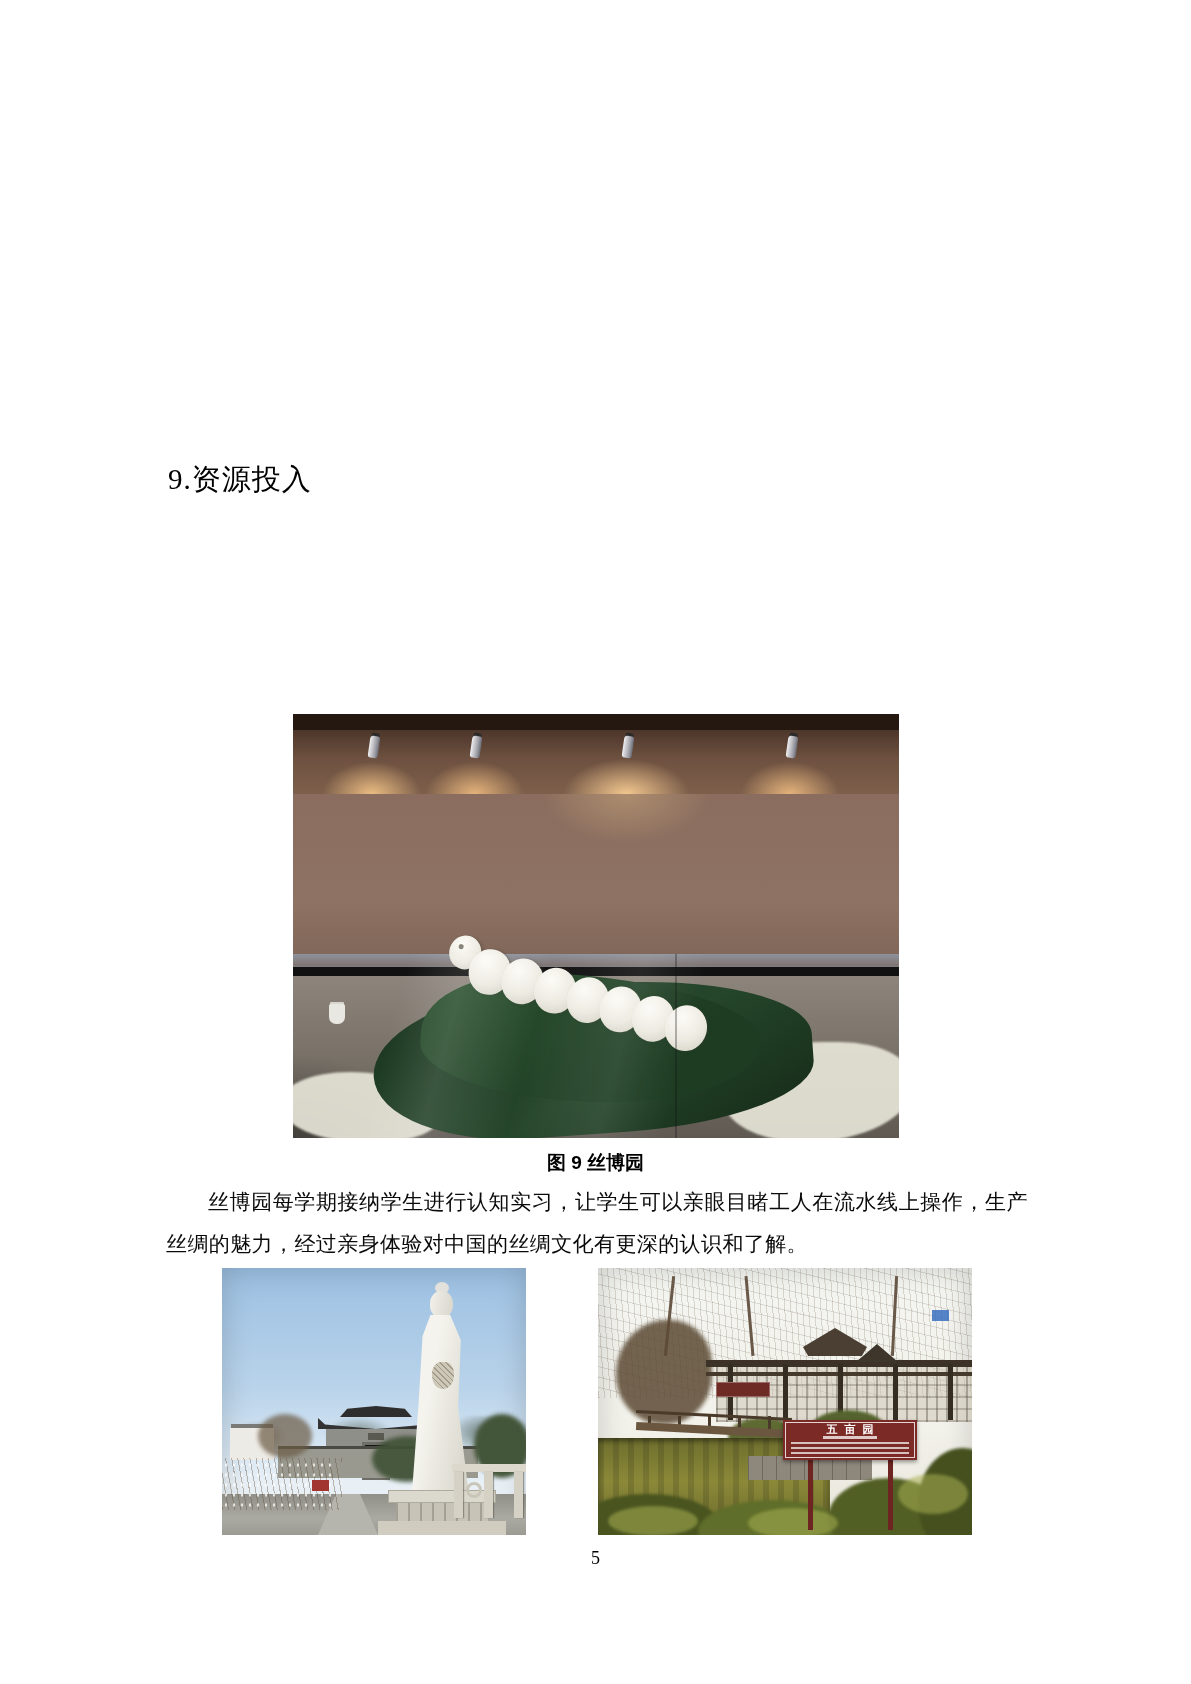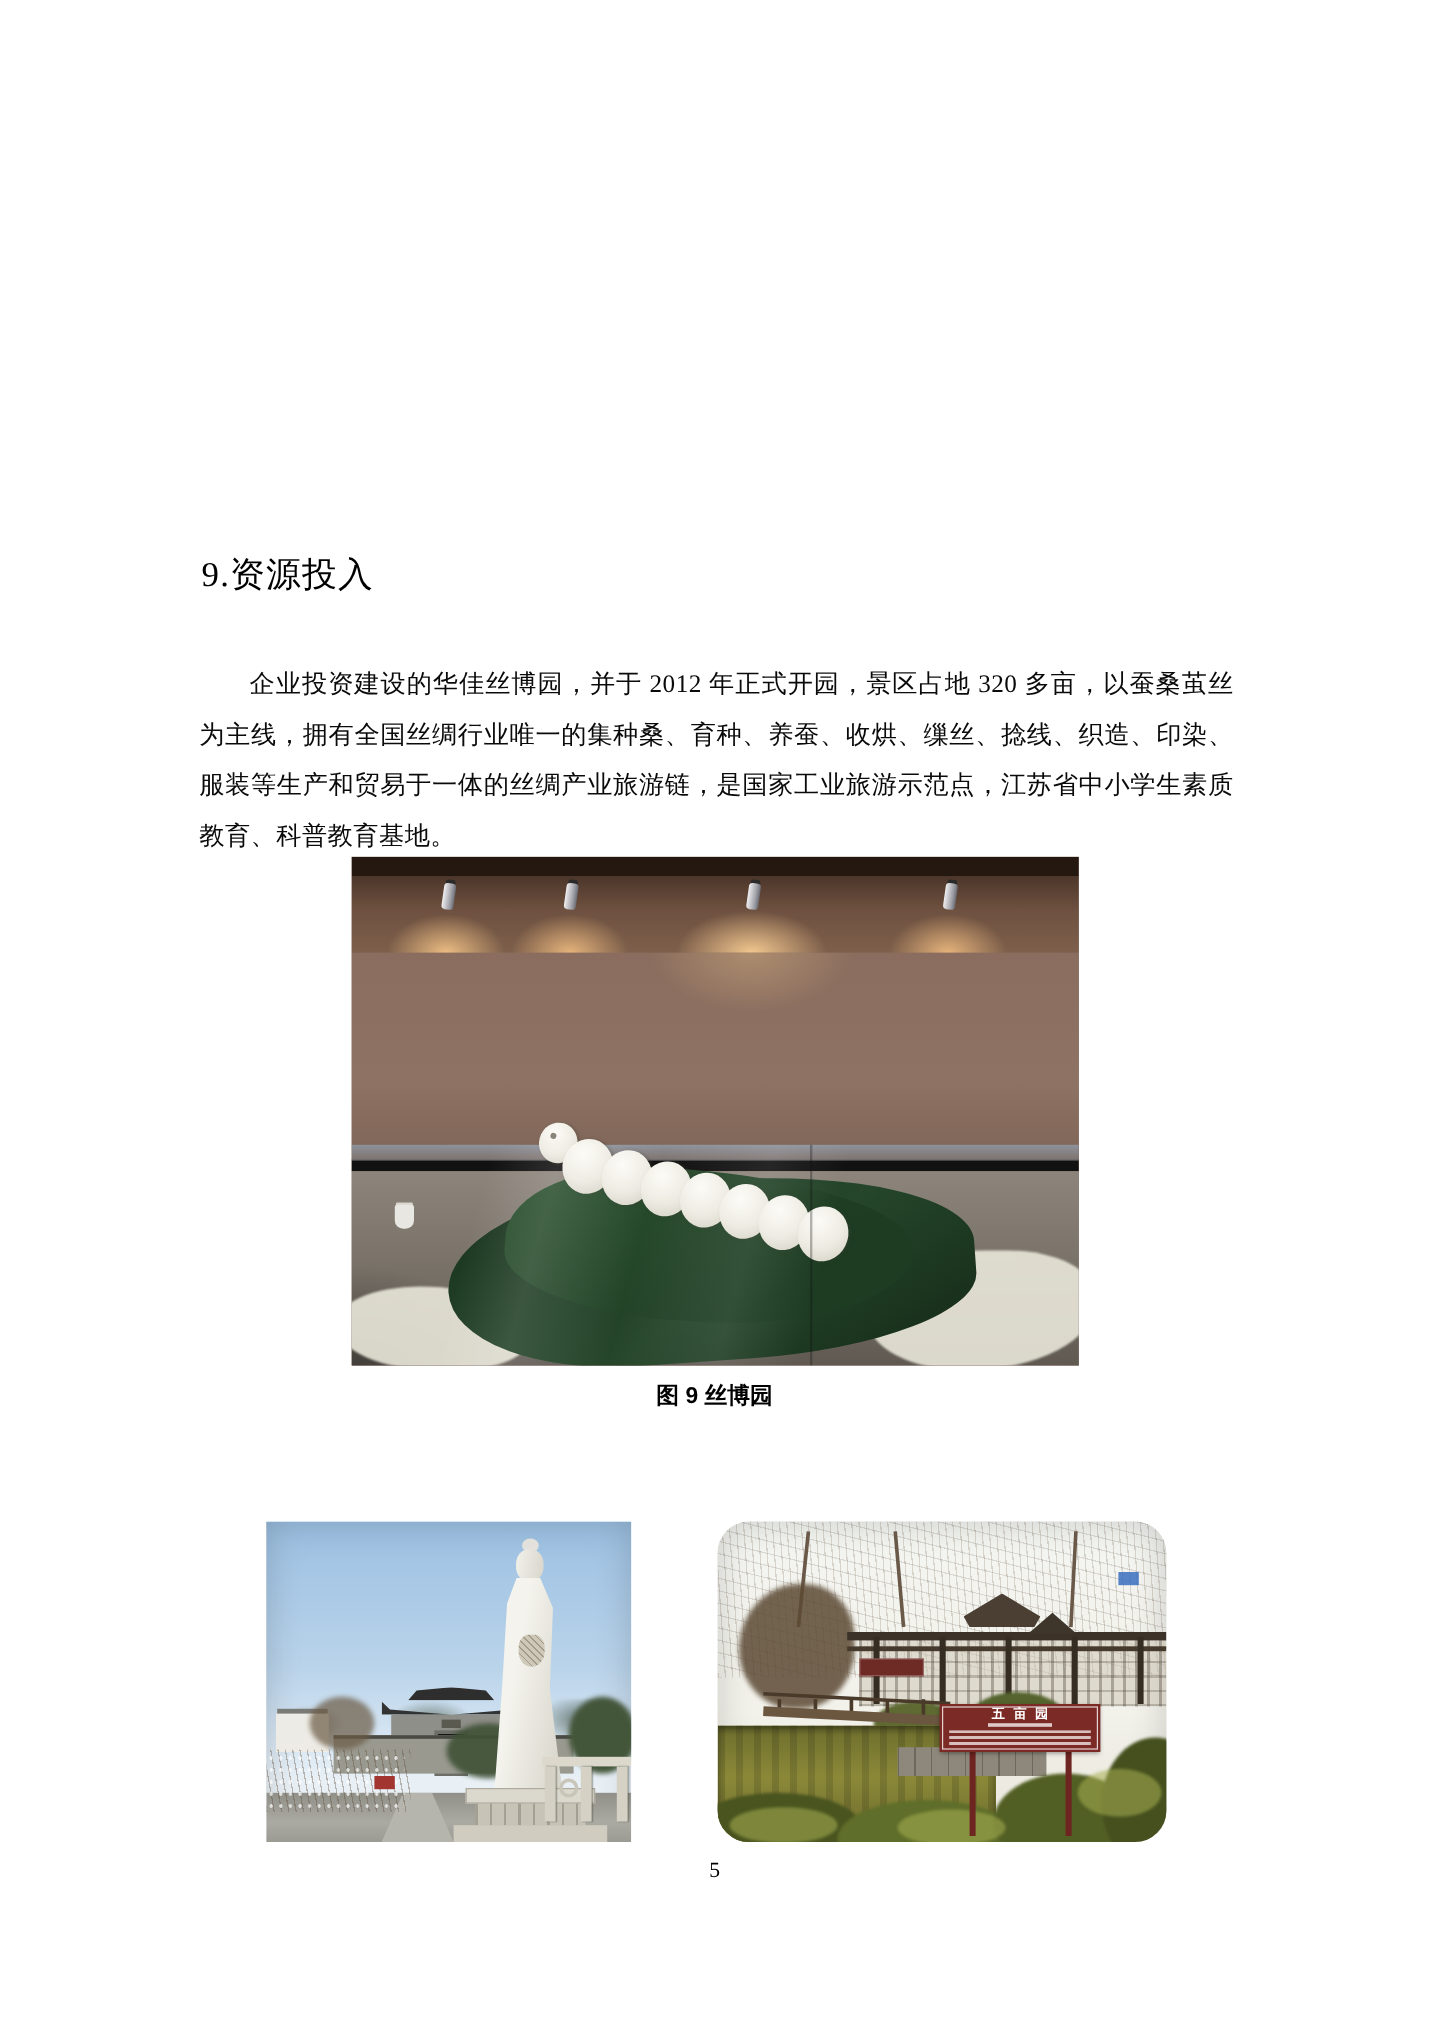--- a/index.html
+++ b/index.html
@@ -128,21 +128,21 @@
     clip-path:polygon(30% 0, 70% 0, 100% 100%, 0 100%); }
   .ph2 .rail { left:230px; top:196px; width:74px; height:8px; background:#dcd9cc; }
   .ph2 .rpost { top:204px; width:9px; height:46px; background:#d5d2c5; box-shadow:1px 0 1px rgba(80,80,70,.5); }
   .ph2 .rpost.p1{left:232px;} .ph2 .rpost.p2{left:262px;} .ph2 .rpost.p3{left:292px;}
   .ph2 .motif { left:244px; top:214px; width:16px; height:16px; border:3px solid #c9c6b9;
     border-radius:50%; }
   .ph2 .redsign { left:90px; top:212px; width:17px; height:11px; background:#a23530; }
 
   
   .ph3 { left:598px; top:1268px; width:374px; height:267px;
-    background:linear-gradient(180deg,#f4f6f2 0%,#f2f1ea 60%,#e8e6da 100%);border-radius:26px; }
+    background:linear-gradient(180deg,#f4f6f2 0%,#f2f1ea 60%,#e8e6da 100%); }
   .ph3 .twigs { left:0; top:0; width:100%; height:130px; opacity:.85;
     background:
       repeating-linear-gradient(86deg, rgba(110,90,70,.25) 0 1px, transparent 1px 6px),
       repeating-linear-gradient(14deg, rgba(95,78,62,.2) 0 1px, transparent 1px 10px); }
   .ph3 .trunk { width:3px; height:80px; background:#6a5948; top:8px; }
   .ph3 .trunk.t1{left:70px; transform:rotate(6deg);} .ph3 .trunk.t2{left:150px; transform:rotate(-5deg);}
   .ph3 .trunk.t3{left:295px; transform:rotate(3deg);}
   .ph3 .bluebit { left:334px; top:42px; width:17px; height:11px; background:#3a6fc0; opacity:.85; }
   .ph3 .willow { left:18px; top:52px; width:96px; height:104px; background:#5c4a34;
     border-radius:55% 45% 50% 50%; filter:blur(2px); opacity:.85; }
@@ -198,21 +198,20 @@
   .ph3 .spost.s1{left:210px;} .ph3 .spost.s2{left:290px;}
 </style>
 </head>
 <body>
 
 <div class="page">
 
 
   <h2 class="heading">9.资源投入</h2>
 
-  <p class="para para2">企业投资建设的华佳丝博园，并于 2012 年正式开园，景区占地 320 多亩，以蚕桑茧丝为主线，拥有全国丝绸行业唯一的集种桑、育种、养蚕、收烘、缫丝、捻线、织造、印染、服装等生产和贸易于一体的丝绸产业旅游链，是国家工业旅游示范点，江苏省中小学生素质教育、科普教育基地。</p>
 
   <div class="photo ph1">
     <div class="ceiling"></div>
     <div class="beam"></div>
     <div class="lamp l1"></div>
     <div class="lamp l2"></div>
     <div class="lamp l3"></div>
     <div class="lamp l4"></div>
     <div class="wall"></div>
 
@@ -235,20 +234,21 @@
         <div class="seg" style="left:194px;"></div>
         <div class="seg" style="left:228px;"></div>
       </div>
     </div>
     <div class="glass-streaks"></div>
     <div class="joint"></div>
   </div>
 
   <div class="caption">图 9 丝博园</div>
 
+  <p class="para para3">丝博园每学期接纳学生进行认知实习，让学生可以亲眼目睹工人在流水线上操作，生产丝绸的魅力，经过亲身体验对中国的丝绸文化有更深的认识和了解。</p>
 
   <div class="photo ph2">
     <div class="treeline"></div>
     <div class="house"></div>
     <div class="gate-roof-top"></div>
     <div class="gate-roof"></div>
     <div class="gate">
       <div class="plaque"></div>
       <div class="door"></div>
     </div>

